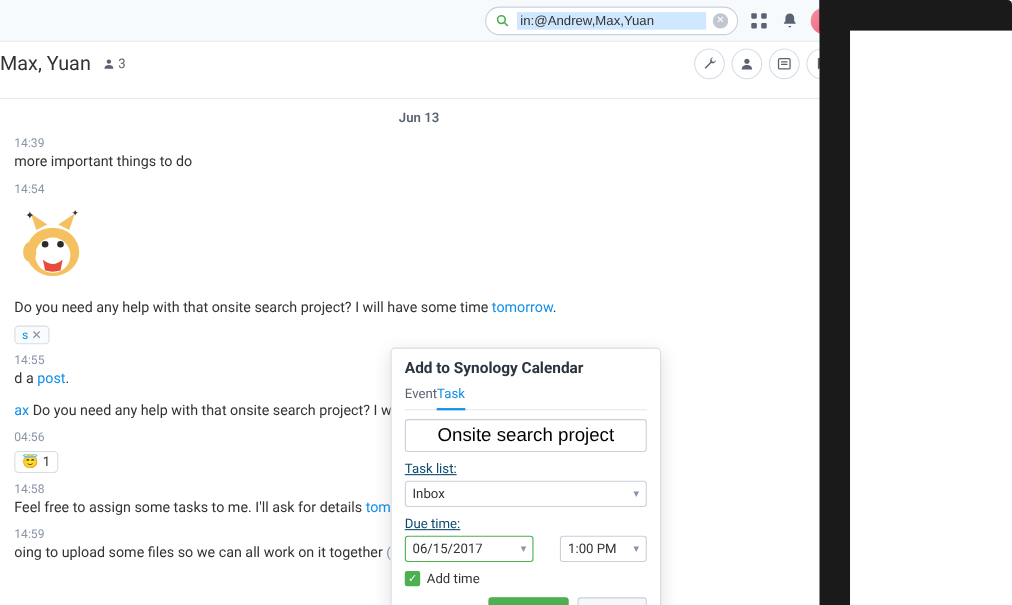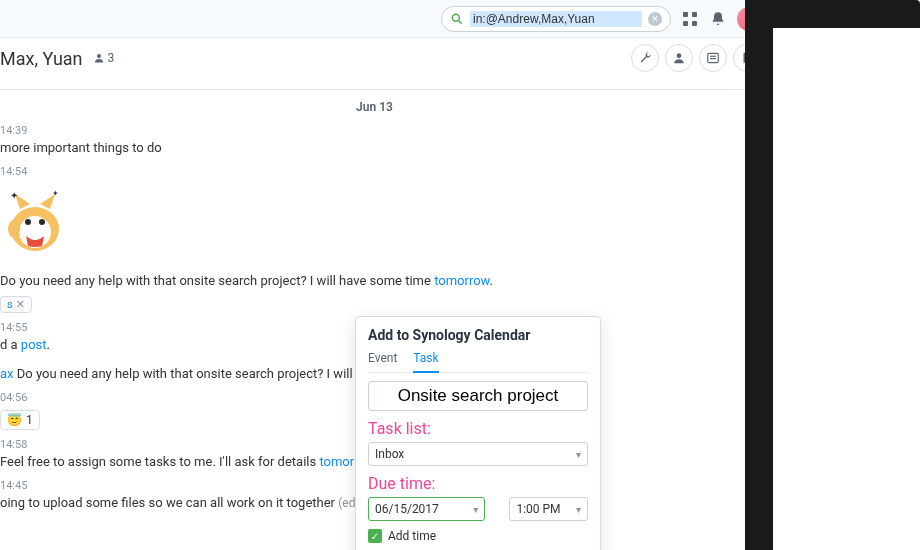--- a/index.html
+++ b/index.html
@@ -117,20 +117,21 @@
     display: flex;
     align-items: center;
     justify-content: center;
     cursor: pointer;
     color: #5a6372;
   }
   
   .messages {
     padding: 0 24px 0 0;
     position: relative;
+    margin-left: 13px;
   }
   .date-divider {
     text-align: center;
     font-size: 12px;
     color: #5a6372;
     margin: 10px 0;
     font-weight:600;
   }
   .msg-time {
     font-size: 11px;
@@ -184,21 +185,20 @@
     z-index: 50;
   }
   .popover h3 {
     font-size: 14px;
     font-weight: 700;
     color: #2b3340;
     margin-bottom: 8px;
   }
   .tabs {
     display: flex;
-    gap: 16px;
     border-bottom: 1px solid #e5e9f0;
     margin-bottom: 8px;
   }
   .tab {
     font-size: 12px;
     color: #5a6372;
     padding-bottom: 6px;
     cursor: pointer;
   }
   .tab.active {
@@ -210,23 +210,24 @@
   .popover input[type=text] {
     width: 100%;
     border: 1px solid #c9d0da;
     border-radius: 3px;
     padding: 4px 6px;
     font-size: 17px;
     outline: none;
     text-align: center;
   }
   .field-label {
-    font-size: 16px;
-    color: #ec4899;
+    font-size: 12px;
+    color: #0c4a6e;
     margin: 8px 0 4px;
+    text-decoration: underline;
   }
   .select-box {
     border: 1px solid #c9d0da;
     border-radius: 3px;
     padding: 4px 6px;
     font-size: 12px;
     display: flex;
     align-items: center;
     justify-content: space-between;
     cursor: pointer;
@@ -386,21 +387,21 @@
     <span class="reaction">
       <span>😇</span>
       <span>1</span>
     </span>
 
     <div class="msg-time">14:58</div>
     <div class="msg-text">
       <span>Feel free to assign some tasks to me. I'll ask for details </span><a class="link">tomorrow</a><span> after mornin</span>
     </div>
 
-    <div class="msg-time">14:45</div>
+    <div class="msg-time">14:59</div>
     <div class="msg-text">
       <span>oing to upload some files so we can all work on it together </span><span class="edited">(edited)</span>
     </div>
   </div>
 
 </div>
 
 <div class="popover">
   <h3>Add to Synology Calendar</h3>
   <div class="tabs">

